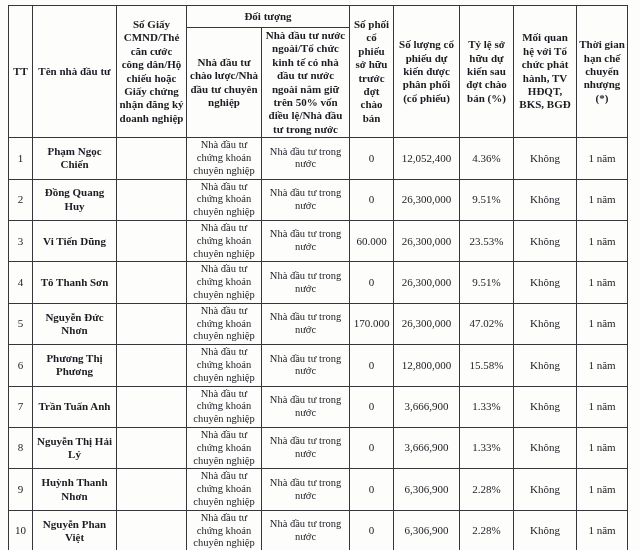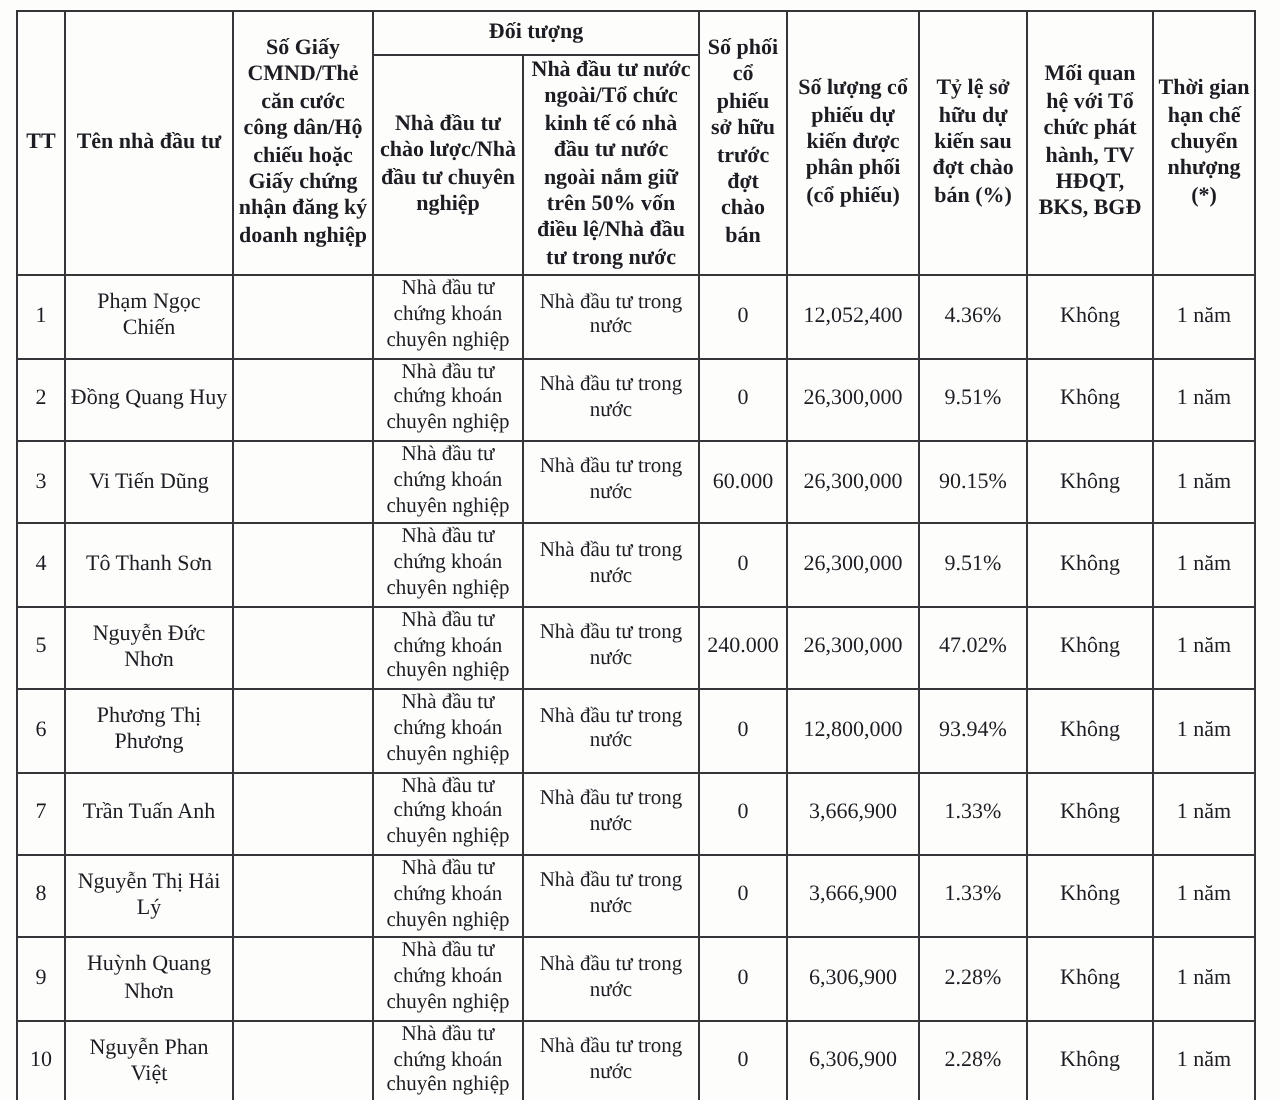--- a/index.html
+++ b/index.html
@@ -39,20 +39,21 @@
     font-weight: bold;
     font-size: 11px;
   }
   tr.hdr-top { height: 22px; }
   tr.hdr-sub { height: 96px; }
   tbody tr { height: 36px; }
   td.c-name {
     text-align: left;
     padding-left: 5px;
     padding-right: 3px;
+    font-weight: bold;
   }
   td.c-type { font-size: 10.5px; }
 </style>
 </head>
 <body>
 
 <div class="page">
   <table class="alloc">
     <colgroup>
       <col style="width:24px">
@@ -109,21 +110,21 @@
     <td class="c-res">1 năm</td>
   </tr>
         <tr>
     <td class="c-tt">3</td>
     <td class="c-name">Vi Tiến Dũng</td>
     <td class="c-id"></td>
     <td class="c-type">Nhà đầu tư chứng khoán chuyên nghiệp</td>
     <td class="c-type">Nhà đầu tư trong nước</td>
     <td class="c-num">60.000</td>
     <td class="c-num">26,300,000</td>
-    <td class="c-num">90.15%</td>
+    <td class="c-num">23.53%</td>
     <td class="c-rel">Không</td>
     <td class="c-res">1 năm</td>
   </tr>
         <tr>
     <td class="c-tt">4</td>
     <td class="c-name">Tô Thanh Sơn</td>
     <td class="c-id"></td>
     <td class="c-type">Nhà đầu tư chứng khoán chuyên nghiệp</td>
     <td class="c-type">Nhà đầu tư trong nước</td>
     <td class="c-num">0</td>
@@ -131,35 +132,35 @@
     <td class="c-num">9.51%</td>
     <td class="c-rel">Không</td>
     <td class="c-res">1 năm</td>
   </tr>
         <tr>
     <td class="c-tt">5</td>
     <td class="c-name">Nguyễn Đức Nhơn</td>
     <td class="c-id"></td>
     <td class="c-type">Nhà đầu tư chứng khoán chuyên nghiệp</td>
     <td class="c-type">Nhà đầu tư trong nước</td>
-    <td class="c-num">240.000</td>
+    <td class="c-num">170.000</td>
     <td class="c-num">26,300,000</td>
     <td class="c-num">47.02%</td>
     <td class="c-rel">Không</td>
     <td class="c-res">1 năm</td>
   </tr>
         <tr>
     <td class="c-tt">6</td>
     <td class="c-name">Phương Thị Phương</td>
     <td class="c-id"></td>
     <td class="c-type">Nhà đầu tư chứng khoán chuyên nghiệp</td>
     <td class="c-type">Nhà đầu tư trong nước</td>
     <td class="c-num">0</td>
     <td class="c-num">12,800,000</td>
-    <td class="c-num">93.94%</td>
+    <td class="c-num">15.58%</td>
     <td class="c-rel">Không</td>
     <td class="c-res">1 năm</td>
   </tr>
         <tr>
     <td class="c-tt">7</td>
     <td class="c-name">Trần Tuấn Anh</td>
     <td class="c-id"></td>
     <td class="c-type">Nhà đầu tư chứng khoán chuyên nghiệp</td>
     <td class="c-type">Nhà đầu tư trong nước</td>
     <td class="c-num">0</td>
@@ -175,21 +176,21 @@
     <td class="c-type">Nhà đầu tư chứng khoán chuyên nghiệp</td>
     <td class="c-type">Nhà đầu tư trong nước</td>
     <td class="c-num">0</td>
     <td class="c-num">3,666,900</td>
     <td class="c-num">1.33%</td>
     <td class="c-rel">Không</td>
     <td class="c-res">1 năm</td>
   </tr>
         <tr>
     <td class="c-tt">9</td>
-    <td class="c-name">Huỳnh Quang Nhơn</td>
+    <td class="c-name">Huỳnh Thanh Nhơn</td>
     <td class="c-id"></td>
     <td class="c-type">Nhà đầu tư chứng khoán chuyên nghiệp</td>
     <td class="c-type">Nhà đầu tư trong nước</td>
     <td class="c-num">0</td>
     <td class="c-num">6,306,900</td>
     <td class="c-num">2.28%</td>
     <td class="c-rel">Không</td>
     <td class="c-res">1 năm</td>
   </tr>
         <tr>

